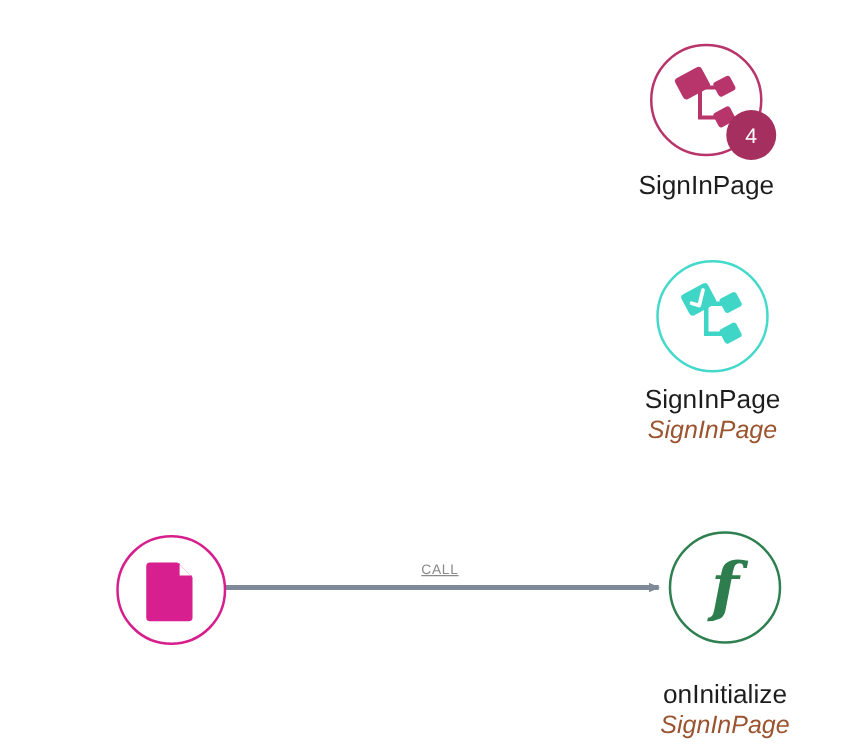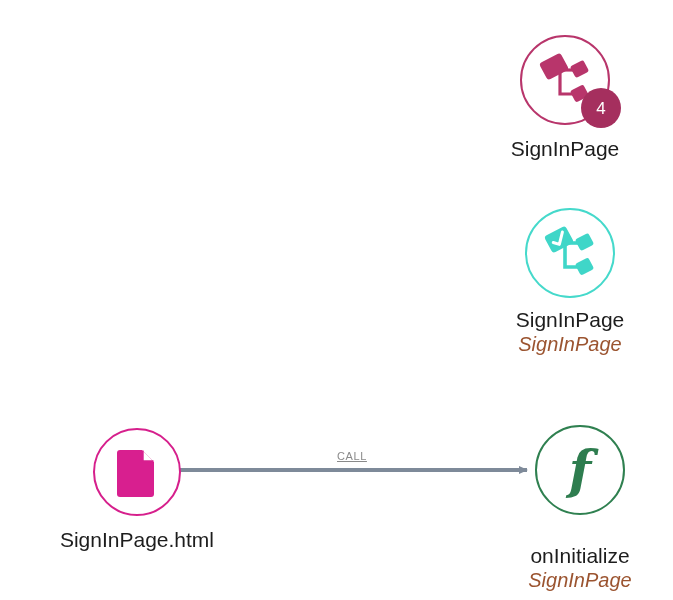--- a/index.html
+++ b/index.html
@@ -137,21 +137,20 @@
 <div class="node" style="left:27px; top:428px; width:220px;">
   <div class="node-circle" style="width:88px; height:88px; border:2px solid #d61f8c;">
     <span>
       <svg width="42" height="50" viewBox="0 0 42 50" xmlns="http://www.w3.org/2000/svg">
         <path d="M4,3 h22 l12,12 v32 a3,3 0 0 1 -3,3 h-31 a3,3 0 0 1 -3,-3 v-41 a3,3 0 0 1 3,-3 z" fill="#d81f8f"></path>
         <path d="M26,3 l12,12 h-12 z" fill="#ffffff"></path>
         <path d="M26.5,3.5 v11 h11" fill="none" stroke="#d81f8f" stroke-width="2.4" stroke-linejoin="round"></path>
       </svg>
     </span>
   </div>
-  <div class="node-label" style="margin-top:12px;">SignInPage.html</div>
 </div>
 
 <div class="node" style="left:470px; top:425px; width:220px;">
   <div class="node-circle" style="width:90px; height:90px; border:2px solid #2f8050;">
     <span class="fn-glyph" style="color:#2e7d4f;">f</span>
   </div>
   <div class="node-label" style="margin-top:29px;">onInitialize</div>
   <div class="node-sublabel">SignInPage</div>
 </div>
 

